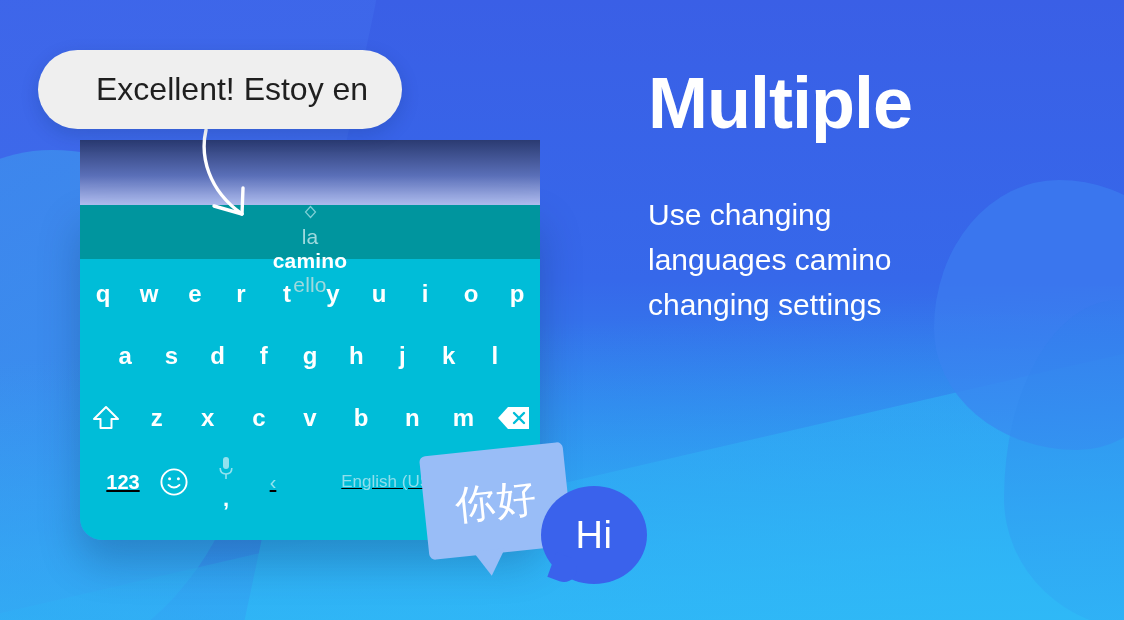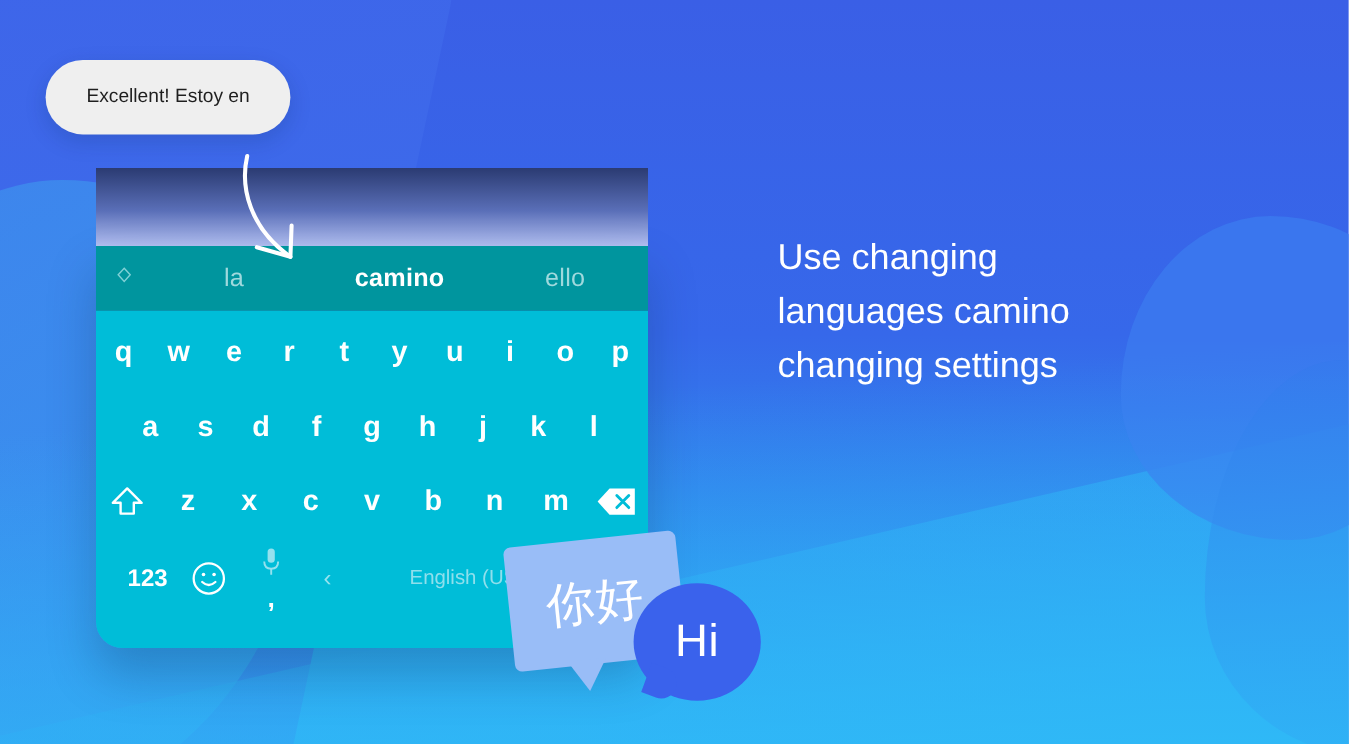--- a/index.html
+++ b/index.html
@@ -101,20 +101,21 @@
     border-radius: 0 0 22px 22px;
     overflow: hidden;
     box-shadow: 0 22px 40px rgba(10, 50, 90, .28);
   }
   #suggestion-bar {
     position: relative;
     height: 54px;
     background: #00959e;
     display: flex;
     align-items: center;
+    flex-direction: column;
   }
   #expand-icon {
     width: 46px;
     display: flex;
     align-items: center;
     justify-content: center;
     color: #7fd0d6;
     font-size: 16px;
     line-height: 1;
   }
@@ -161,20 +162,21 @@
     align-items: center;
     justify-content: center;
   }
 
   
   #row-4 {
     display: flex;
     align-items: center;
     height: 66px;
     padding: 0 16px;
+    text-decoration: underline;
   }
   #key-123 {
     color: #ffffff;
     font-size: 20px;
     font-weight: bold;
     width: 54px;
     text-align: center;
   }
   #key-emoji {
     width: 48px;
@@ -228,24 +230,25 @@
   #callout {
     position: absolute;
     left: 38px;
     top: 50px;
     background: #efefef;
     border-radius: 48px;
     padding: 22px 34px;
     box-shadow: 0 6px 18px rgba(12, 40, 90, .18);
   }
   #callout-text {
-    font-size: 16px;
+    font-size: 32px;
     color: #1f1f1f;
     white-space: nowrap;
     line-height: 1.1;
+    margin-left: 24px;
   }
   #callout-arrow {
     position: absolute;
     left: 190px;
     top: 128px;
     width: 100px;
     height: 105px;
     pointer-events: none;
   }
 
@@ -279,21 +282,21 @@
     display: flex;
     align-items: center;
     justify-content: center;
     color: #ffffff;
     font-size: 40px;
     font-family: "DejaVu Sans", sans-serif;
     letter-spacing: 1px;
   }
   #bubble-hi {
     position: absolute;
-    left: 528px;
+    left: 541px;
     top: 486px;
     width: 106px;
     height: 98px;
     background: #3a62ec;
     border-radius: 50% 50% 50% 50%;
   }
   #bubble-hi-tail {
     position: absolute;
     left: 10px;
     bottom: 2px;
@@ -462,21 +465,21 @@
     <div id="bubble-zh-text">你好</div>
   </div>
 
   <div id="bubble-hi">
     <div id="bubble-hi-tail"></div>
     <div id="bubble-hi-text">Hi</div>
   </div>
 
   <div id="copy">
     <h1 id="headline">
-      <br>
+      <span>Multiple</span><br>
     </h1>
     <p id="subhead">
       <span>Use changing</span><br>
       <span>languages camino</span><br>
       <span>changing settings</span>
     </p>
   </div>
 
 </div>
 

